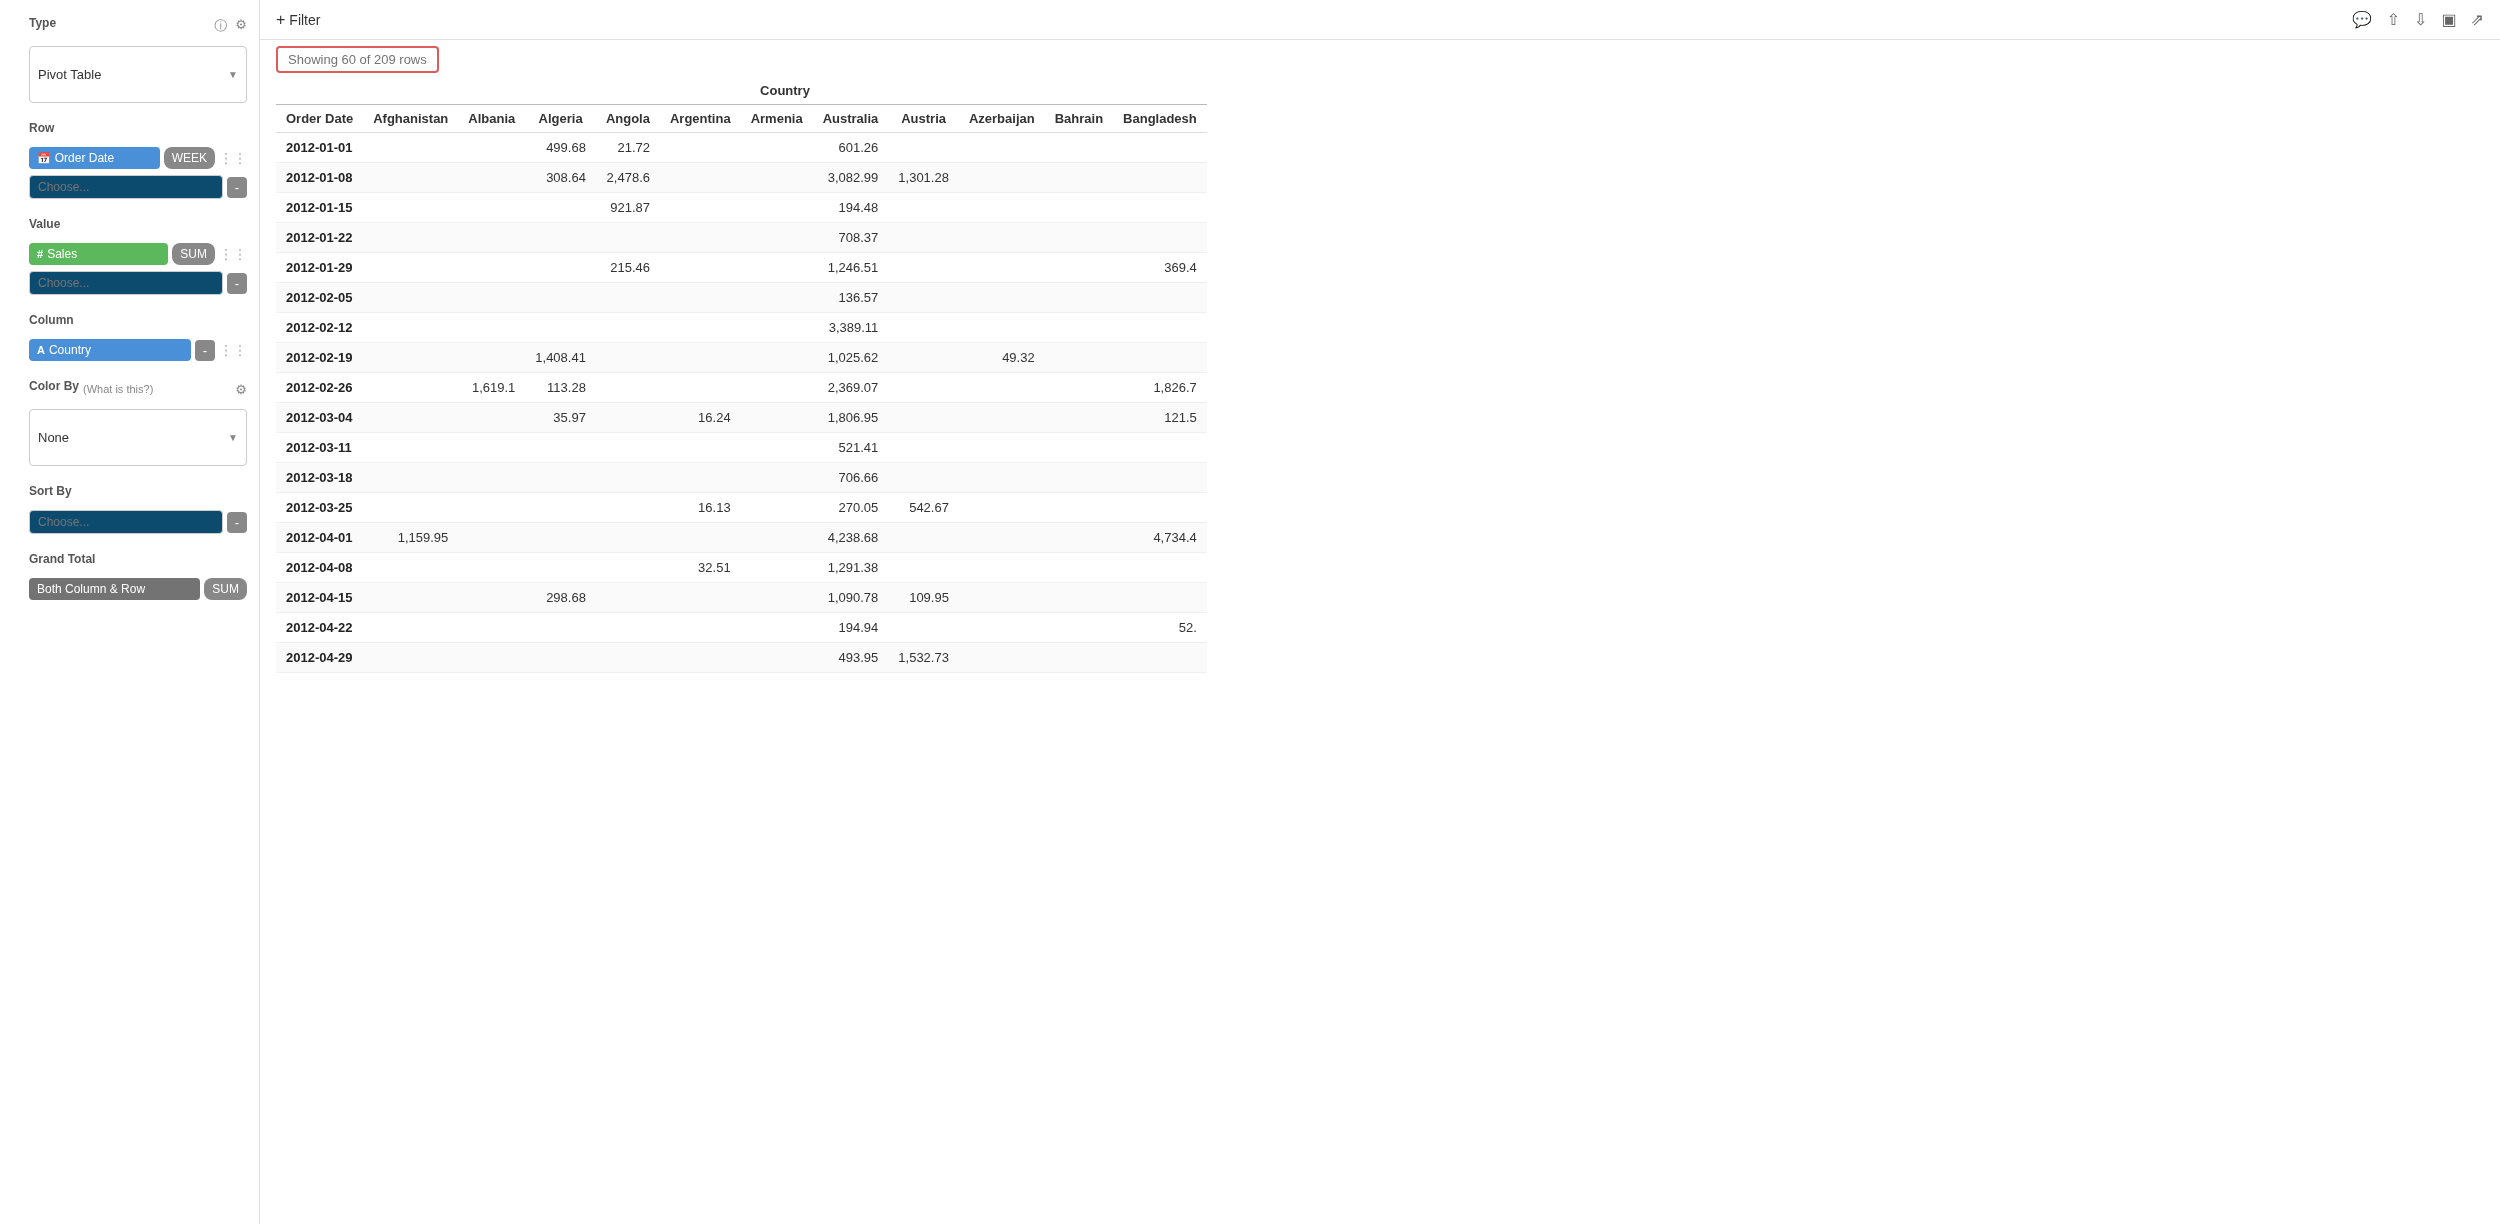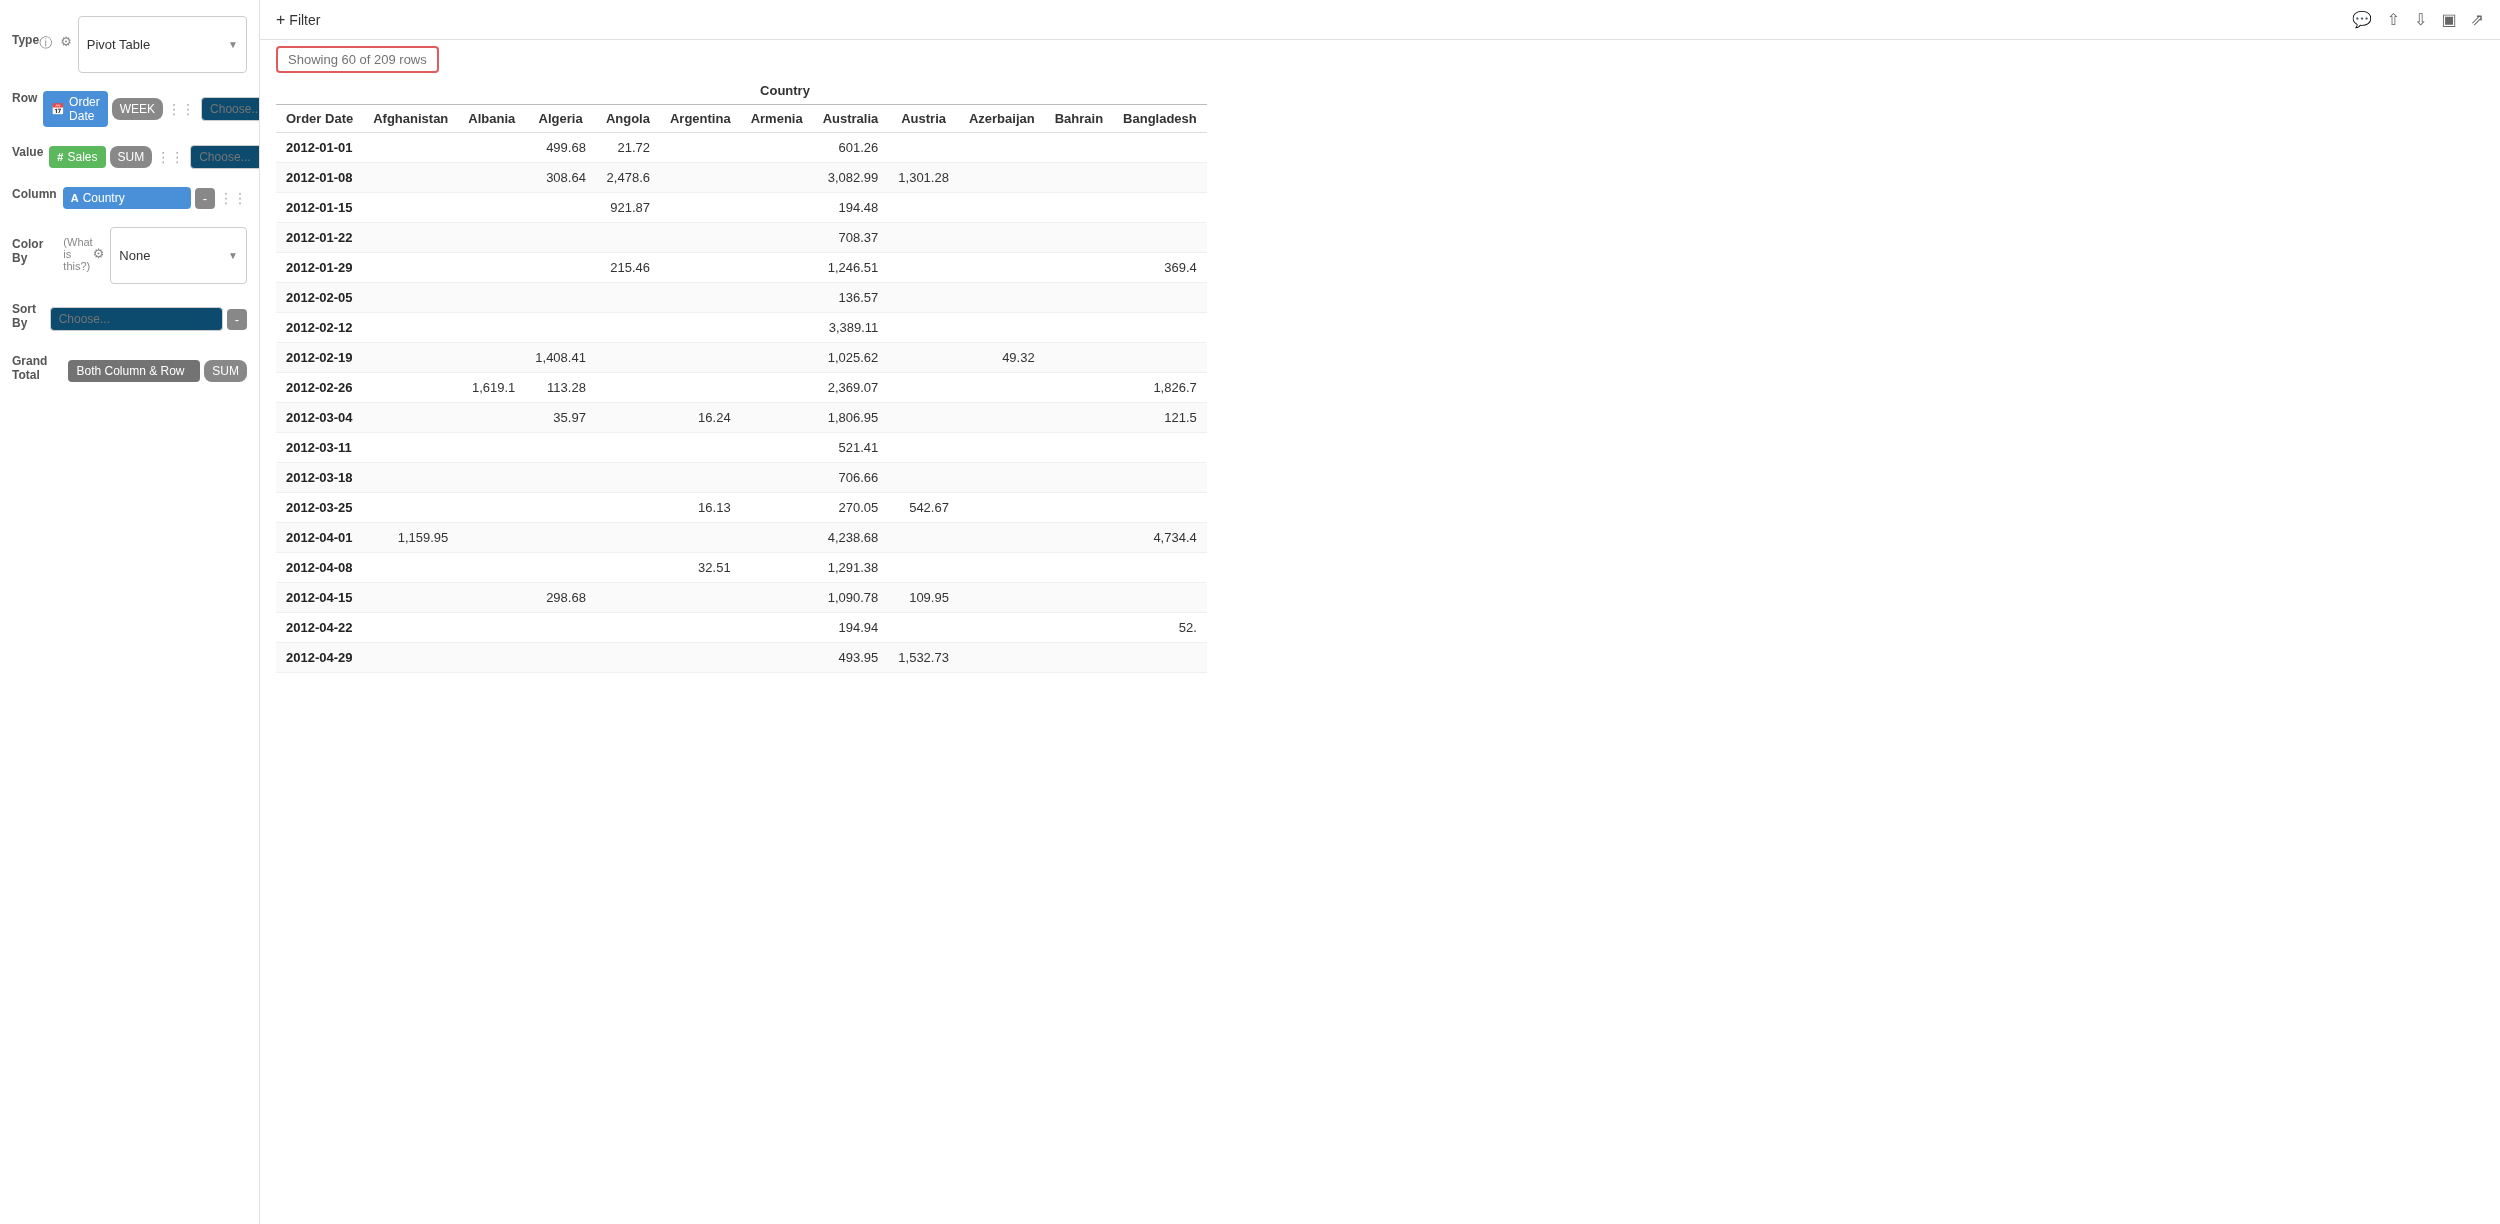--- a/index.html
+++ b/index.html
@@ -16,21 +16,21 @@
       gap: 18px;
       overflow-y: auto;
       background: #fff;
     }
     .sidebar-section-label {
       font-size: 12px;
       font-weight: 600;
       color: #555;
       margin-bottom: 6px;
     }
-    .sidebar-section { display: flex; flex-direction: row; gap: 6px; }
+    .sidebar-section { display: flex; flex-direction: column; gap: 6px; margin-left: 17px; }
     .type-header { display: flex; align-items: center; justify-content: space-between; margin-bottom: 4px; }
 
     .select-box {
       display: flex; align-items: center; justify-content: space-between;
       border: 1px solid #ccc; border-radius: 4px; padding: 20px 8px;
       background: #fff; cursor: pointer; width: 100%;
       font-size: 13px;
     }
     .select-box .chevron { font-size: 10px; color: #888; }
 
@@ -193,21 +193,21 @@
         <span style="font-size:11px;font-weight:bold;">A</span>
         <span>Country</span>
       </div>
       <button class="minus-btn">-</button>
       <span class="drag-handle">⋮⋮</span>
     </div>
   </div>
 
   <div class="sidebar-section">
     <div class="type-header">
-      <div style="display:flex;align-items:center;gap:20px;">
+      <div style="display:flex;align-items:center;gap:4px;">
         <span class="sidebar-section-label">Color By</span>
         <span style="font-size:11px;color:#888;">(What is this?)</span>
       </div>
       <span style="color:#888;cursor:pointer;">⚙</span>
     </div>
     <div class="select-box">
       <span>None</span>
       <span class="chevron">▼</span>
     </div>
   </div>

